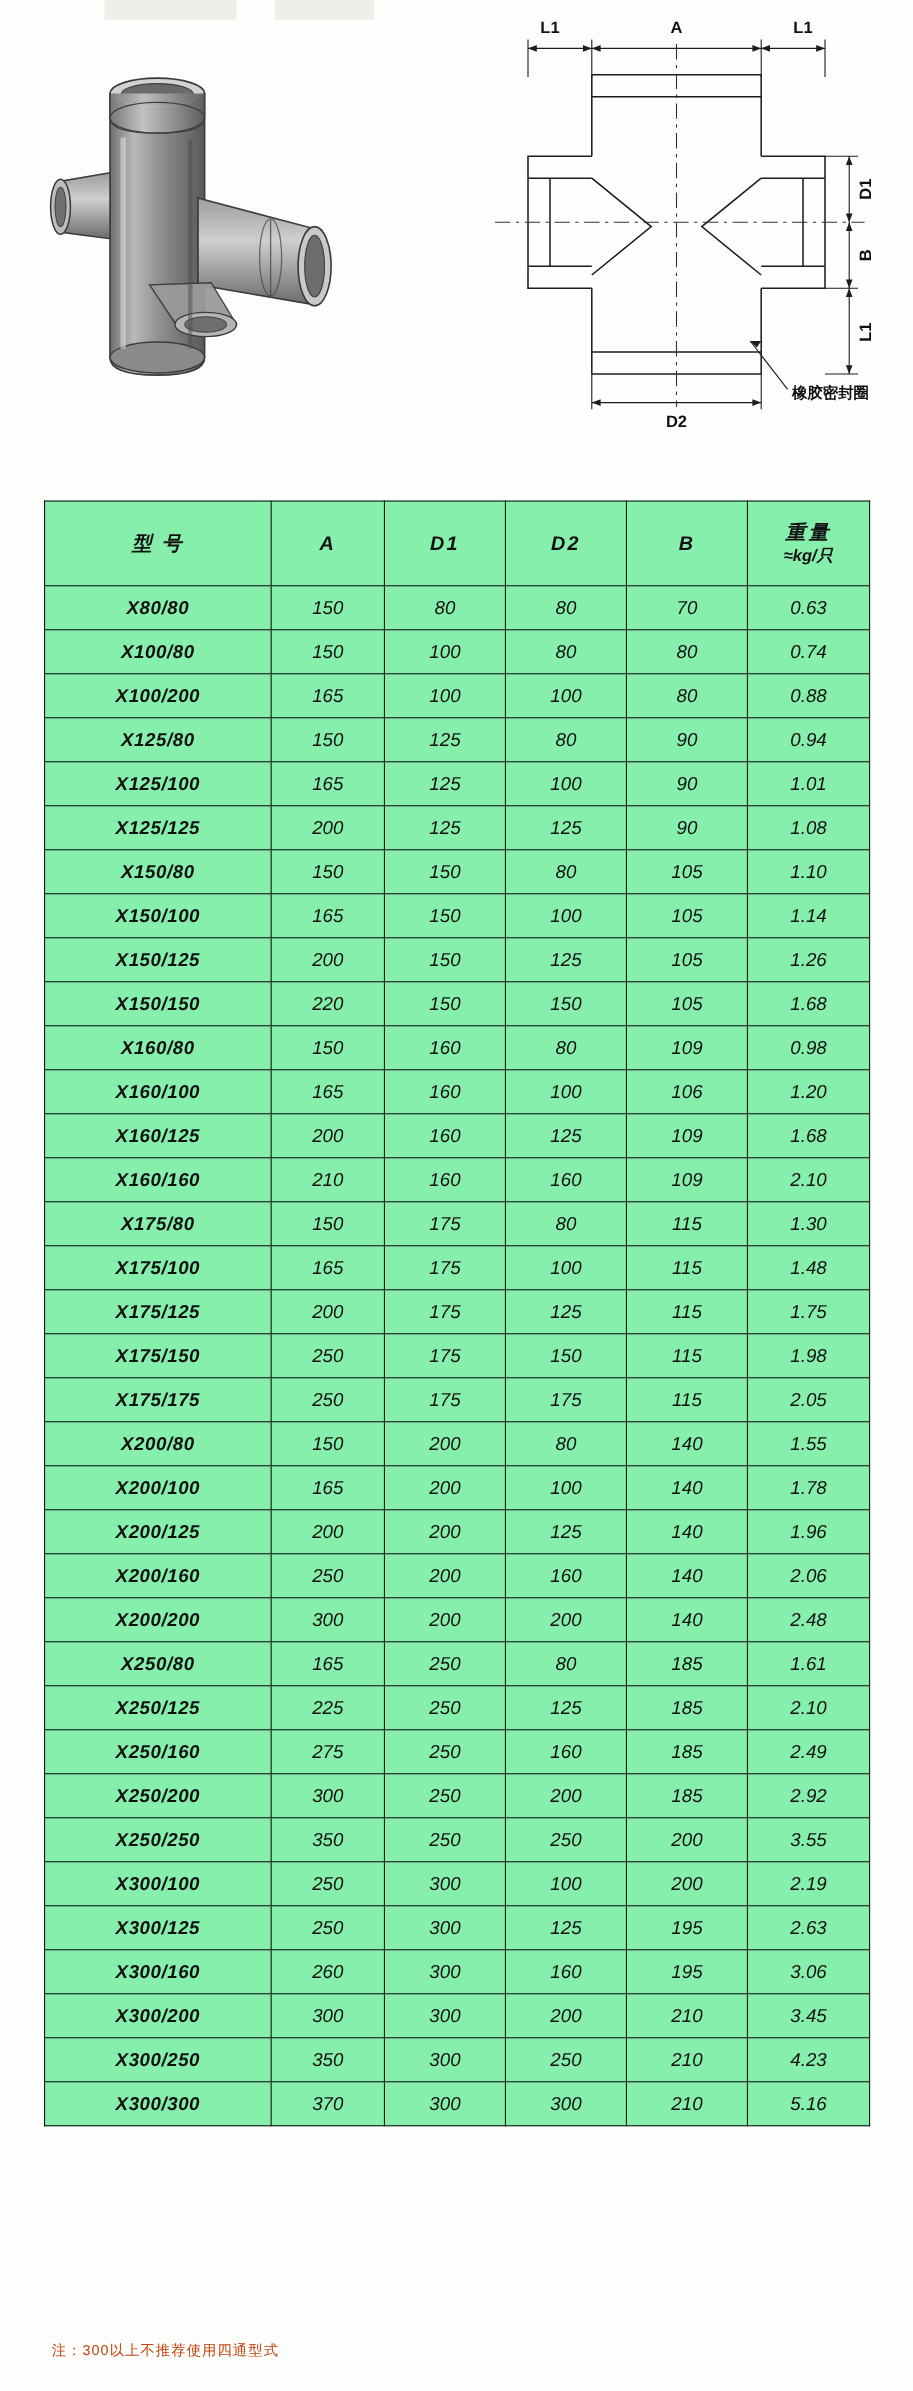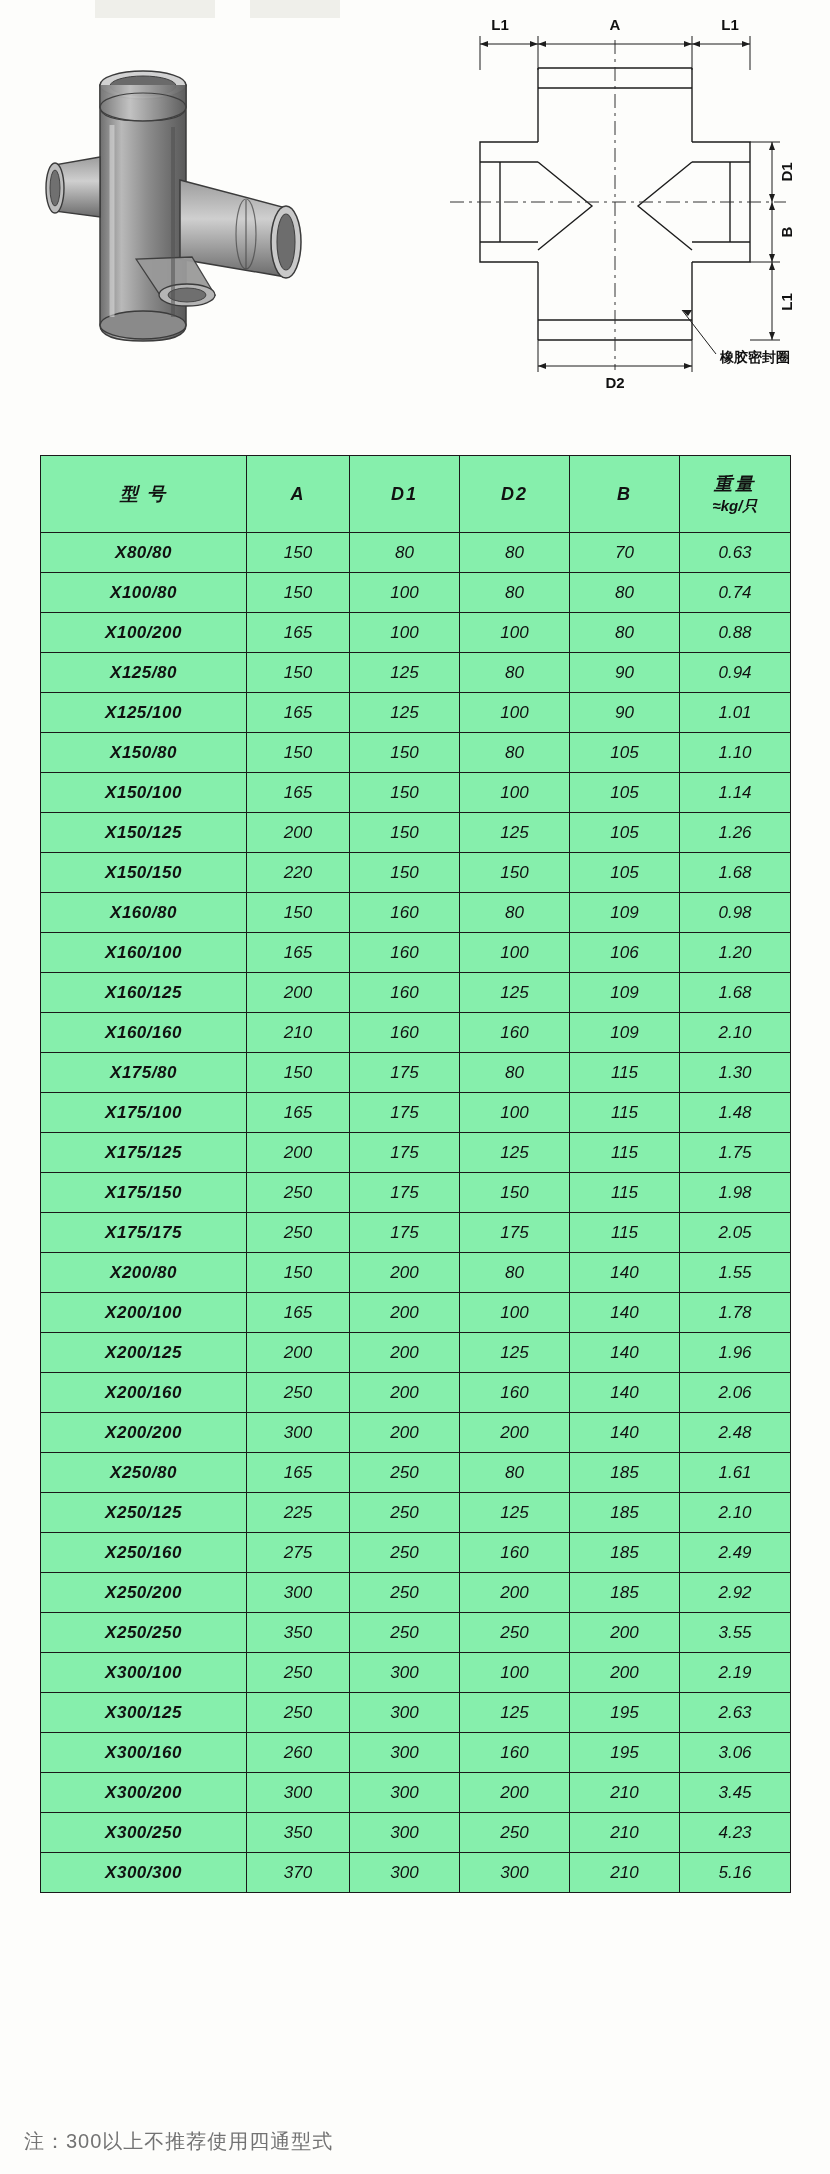--- a/index.html
+++ b/index.html
@@ -88,24 +88,24 @@
   table.spec col.c-a     { width: 103px; }
   table.spec col.c-d1    { width: 110px; }
   table.spec col.c-d2    { width: 110px; }
   table.spec col.c-b     { width: 110px; }
   table.spec col.c-w     { width: 111px; }
 
   td.model { font-weight: bold; font-size: 17px; letter-spacing: 0.5px; }
 
   .note {
     position: absolute;
-    left: 24px;
+    left: 47px;
     top: 2128px;
-    font-size: 20px;
-    color: #737373;
+    font-size: 13px;
+    color: #c2410c;
     letter-spacing: 1px;
   }
 
   
   .artifact {
     position: absolute;
     top: 0;
     height: 18px;
     background: #e9e9e4;
     opacity: .75;
@@ -323,20 +323,28 @@
           </tr>
           <tr>
             <td class="model">X125/100</td>
             <td>165</td>
             <td>125</td>
             <td>100</td>
             <td>90</td>
             <td>1.01</td>
           </tr>
           <tr>
+            <td class="model">X125/125</td>
+            <td>200</td>
+            <td>125</td>
+            <td>125</td>
+            <td>90</td>
+            <td>1.08</td>
+          </tr>
+          <tr>
             <td class="model">X150/80</td>
             <td>150</td>
             <td>150</td>
             <td>80</td>
             <td>105</td>
             <td>1.10</td>
           </tr>
           <tr>
             <td class="model">X150/100</td>
             <td>165</td>

